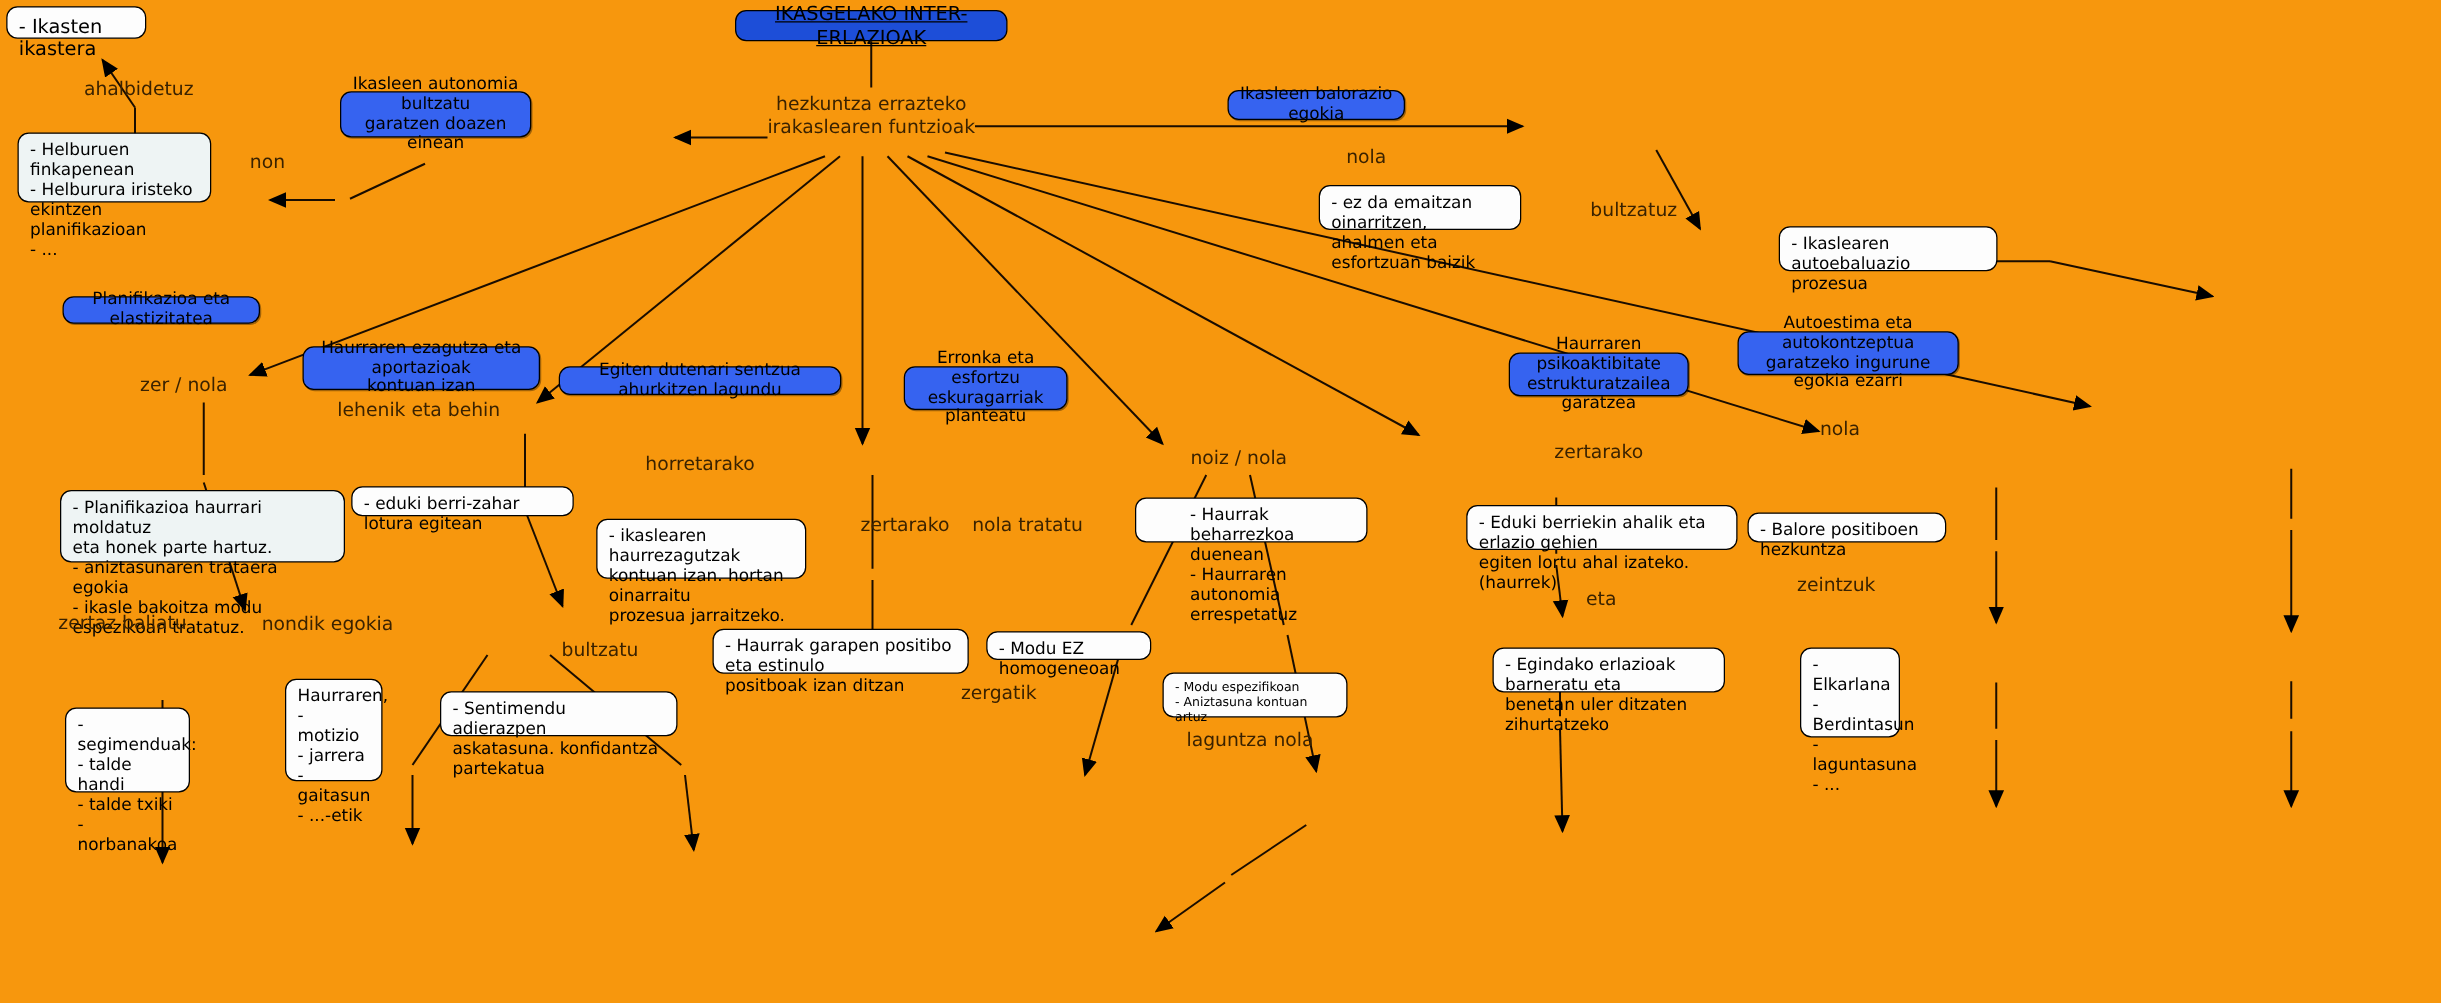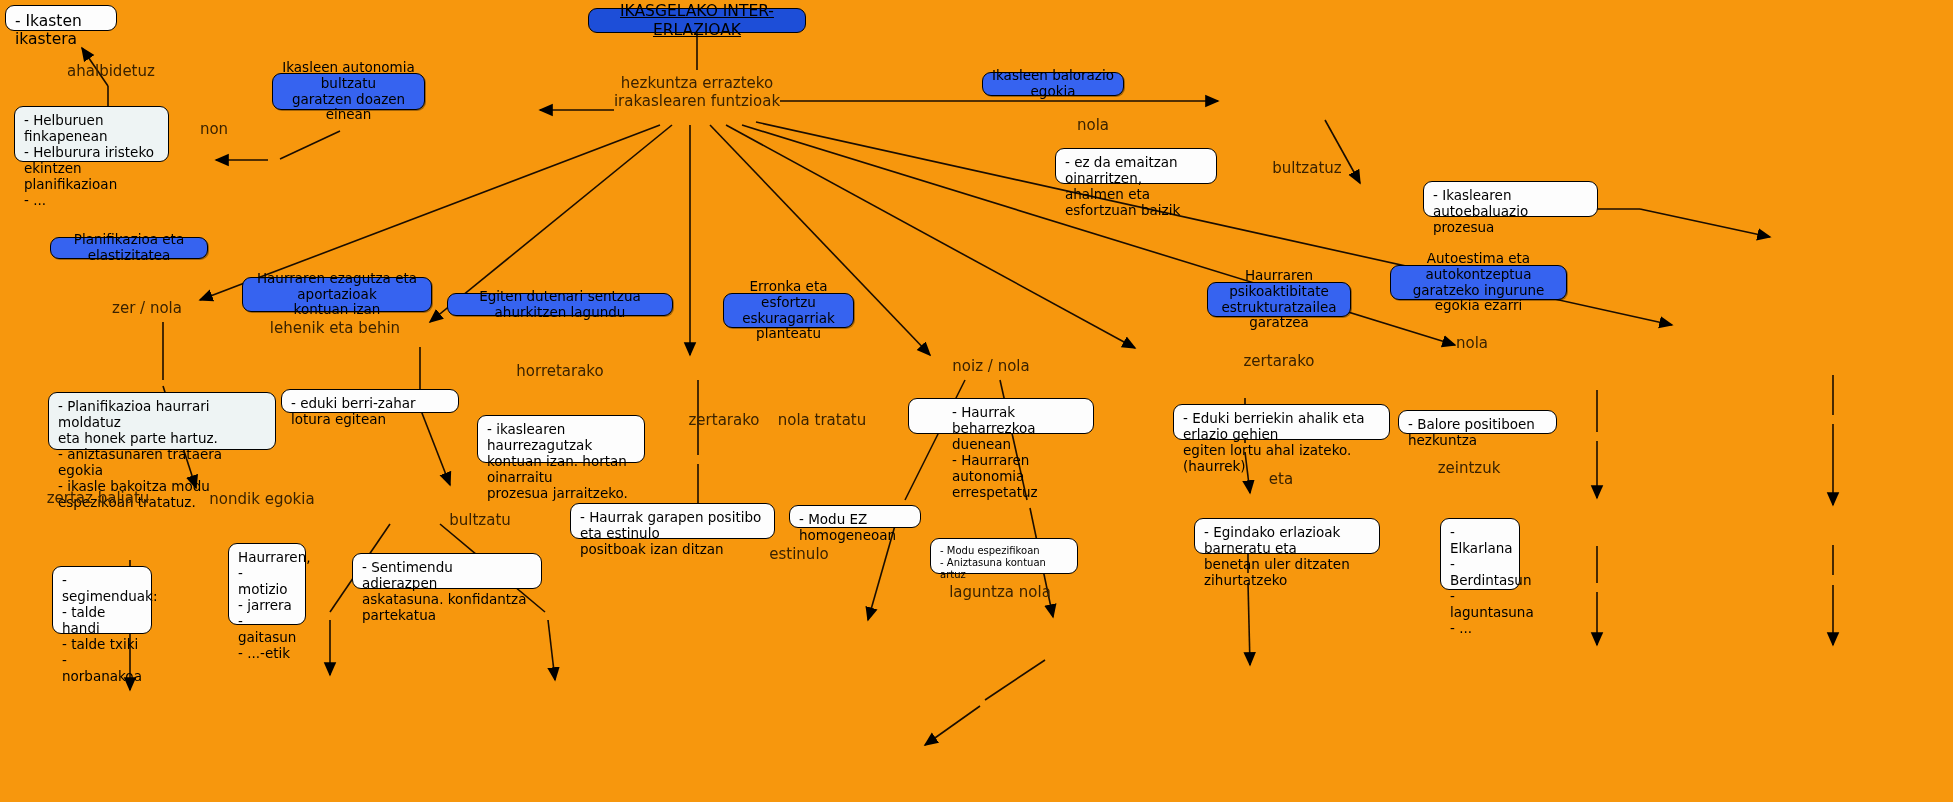--- a/index.html
+++ b/index.html
@@ -241,21 +241,21 @@
 
   <div class="link-label" style="left:88px;top:71px;margin-left:23px;">ahalbidetuz</div>
   <div class="link-label" style="left:214px;top:129px;">non</div>
   <div class="link-label" style="left:1093px;top:125px;">nola</div>
   <div class="link-label" style="left:1307px;top:168px;">bultzatuz</div>
   <div class="link-label" style="left:147px;top:308px;">zer / nola</div>
   <div class="link-label" style="left:335px;top:328px;">lehenik eta behin</div>
   <div class="link-label" style="left:560px;top:371px;">horretarako</div>
   <div class="link-label" style="left:724px;top:420px;">zertarako</div>
   <div class="link-label" style="left:822px;top:420px;">nola tratatu</div>
-  <div class="link-label" style="left:799px;top:554px;">estinulo</div>
+  <div class="link-label" style="left:799px;top:554px;">zergatik</div>
   <div class="link-label" style="left:991px;top:366px;">noiz / nola</div>
   <div class="link-label" style="left:1000px;top:592px;">laguntza nola</div>
   <div class="link-label" style="left:1279px;top:361px;">zertarako</div>
   <div class="link-label" style="left:1281px;top:479px;">eta</div>
   <div class="link-label" style="left:1472px;top:343px;">nola</div>
   <div class="link-label" style="left:1469px;top:468px;">zeintzuk</div>
   <div class="link-label" style="left:98px;top:498px;">zertaz baliatu</div>
   <div class="link-label" style="left:262px;top:499px;">nondik egokia</div>
   <div class="link-label" style="left:440px;top:520px;margin-left:40px;">bultzatu</div>
 

